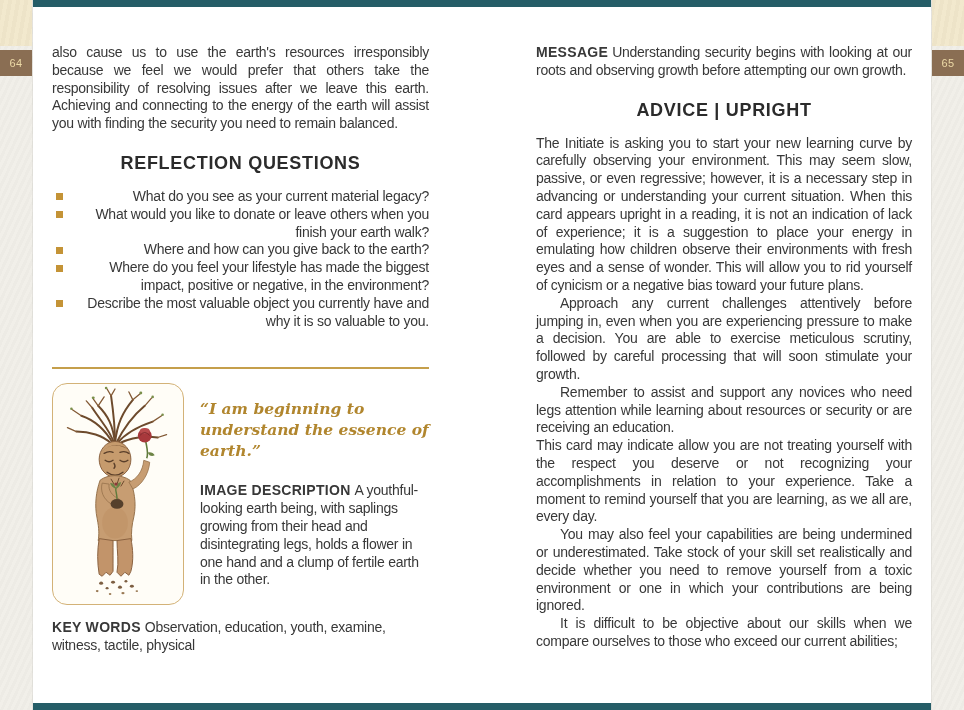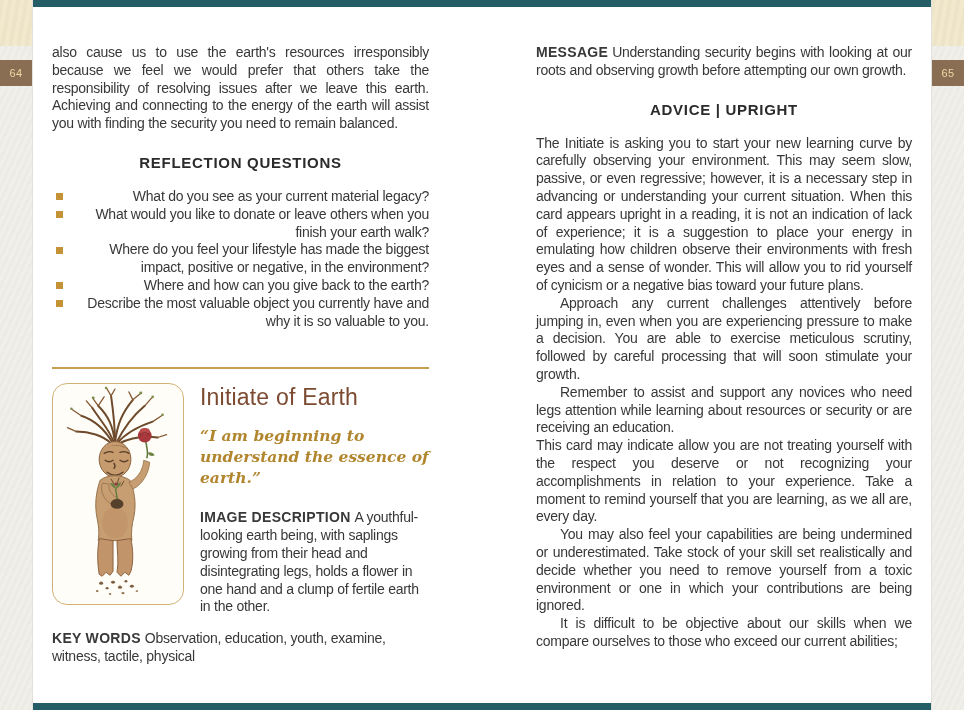--- a/index.html
+++ b/index.html
@@ -21,33 +21,33 @@
     background-image:repeating-linear-gradient(115deg, rgba(0,0,0,0.015) 0 3px, rgba(255,255,255,0.02) 3px 6px);
   }
   .side-strip.left { left:0; border-right:1px solid rgba(0,0,0,0.05); }
   .side-strip.right { right:0; border-left:1px solid rgba(0,0,0,0.05); }
   .strip-cream {
     position:absolute; top:0; left:0; right:0; height:46px;
     background:#f2e8cc;
     background-image:repeating-linear-gradient(100deg, rgba(0,0,0,0.02) 0 4px, rgba(255,255,255,0.03) 4px 8px);
   }
   .page-tab {
-    position:absolute; top:60px; left:0; right:0; height:26px;
+    position:absolute; top:50px; left:0; right:0; height:26px;
     background:#8a6e53; color:#ecd9a6;
     display:flex; align-items:center; justify-content:center;
     font-size:11px; letter-spacing:0.5px;
   }
   
   .col { position:absolute; top:44px; width:377px; font-size:14px; line-height:17.8px; letter-spacing:-0.25px; }
   .col.left-col  { left:52px; }
   .col.right-col { left:536px; width:376px; }
   p.justified { text-align:justify; }
   strong.lead { font-weight:700; letter-spacing:0.3px; margin-right:4px; }
   h3.section-heading {
-    text-align:center; font-size:15px; font-weight:700;
+    text-align:center; font-size:18px; font-weight:700;
     letter-spacing:0.7px; color:#2b2b2b;
     margin:21px 0 16px 0; line-height:18px;
   }
   
   ul.reflection { list-style:none; margin-top:12px;text-align:right; }
   ul.reflection li { position:relative; padding-left:25px; margin:0; }
   ul.reflection .bullet {
     position:absolute; left:4px; top:5.5px; width:7px; height:7px;
     background:#c49336; display:block;
   }
@@ -108,25 +108,25 @@
       <li>
         <span class="bullet"></span>
         <span>What do you see as your current material legacy?</span>
       </li>
       <li>
         <span class="bullet"></span>
         <span>What would you like to donate or leave others when you finish your earth walk?</span>
       </li>
       <li>
         <span class="bullet"></span>
+        <span>Where and how can you give back to the earth?</span>
+      </li>
+      <li>
+        <span class="bullet"></span>
         <span>Where do you feel your lifestyle has made the biggest impact, positive or negative, in the environment?</span>
-      </li>
-      <li>
-        <span class="bullet"></span>
-        <span>Where and how can you give back to the earth?</span>
       </li>
       <li>
         <span class="bullet"></span>
         <span>Describe the most valuable object you currently have and why it is so valuable to you.</span>
       </li>
     </ul>
 
     <hr class="gold-rule">
 
     <div class="card-section">
@@ -213,21 +213,20 @@
           </g>
           <g fill="#9a7a55">
             <ellipse cx="57" cy="212" rx="1.3" ry="1"></ellipse>
             <ellipse cx="70" cy="211" rx="1.6" ry="1.2"></ellipse>
             <ellipse cx="44" cy="209" rx="1.4" ry="1.1"></ellipse>
             <ellipse cx="84" cy="209" rx="1.3" ry="1"></ellipse>
           </g>
         </svg>
       </div>
       <div class="card-info">
-        <div class="card-title">Initiate of Earth</div>
         <div class="card-quote">“I am beginning to understand the essence of earth.”</div>
         <p class="image-desc">
           <strong class="lead">IMAGE DESCRIPTION</strong><span>A youthful-looking earth being, with saplings growing from their head and disintegrating legs, holds a flower in one hand and a clump of fertile earth in the other.</span>
         </p>
       </div>
     </div>
 
     <p class="keywords">
       <strong class="lead">KEY WORDS</strong><span>Observation, education, youth, examine, witness, tactile, physical</span>
     </p>

